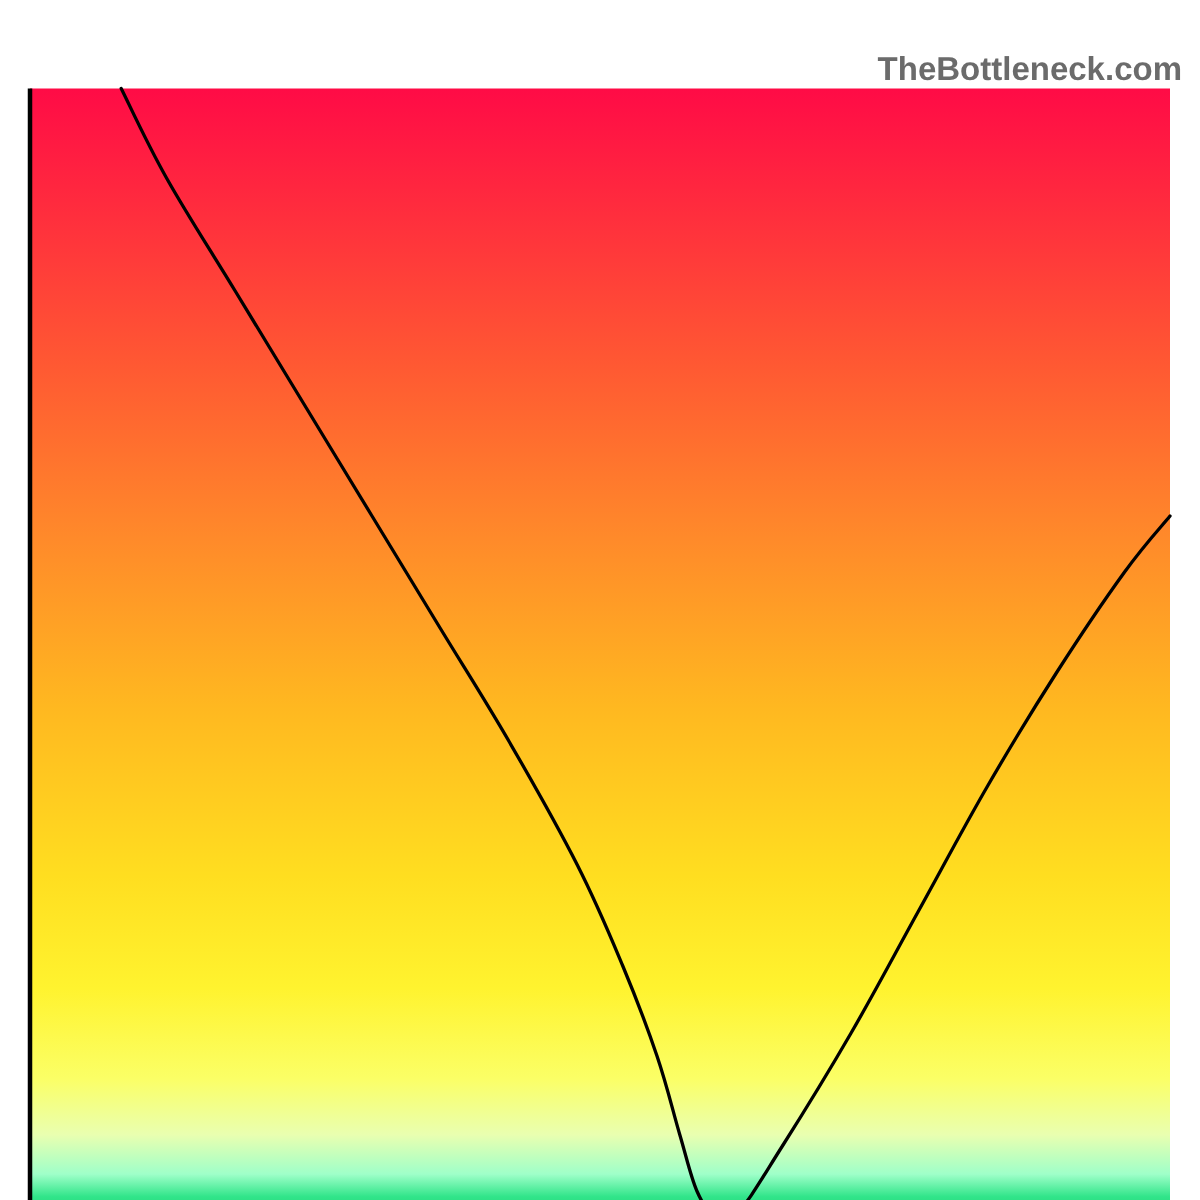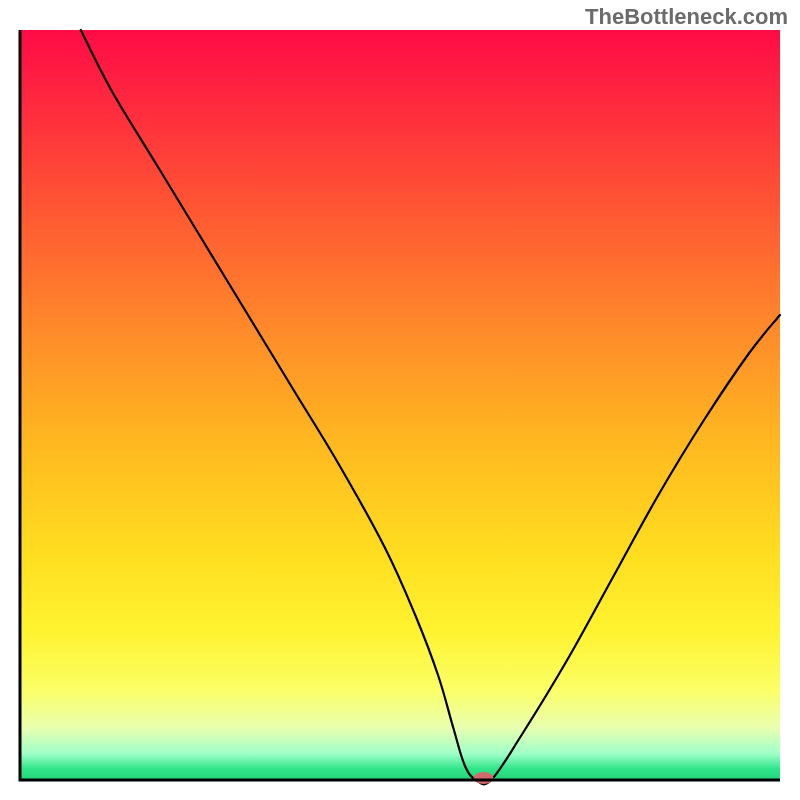--- a/index.html
+++ b/index.html
@@ -7,20 +7,21 @@
     padding: 0;
     width: 800px;
     height: 800px;
     background: #ffffff;
     font-family: Arial, Helvetica, sans-serif;
   }
   .container {
     position: relative;
     width: 800px;
     height: 710px;
+    margin-top: 29px;
   }
   .watermark {
     position: absolute;
     top: 4px;
     right: 12px;
     font-size: 22px;
     font-weight: bold;
     color: #6b6b6b;
     z-index: 10;
   }

